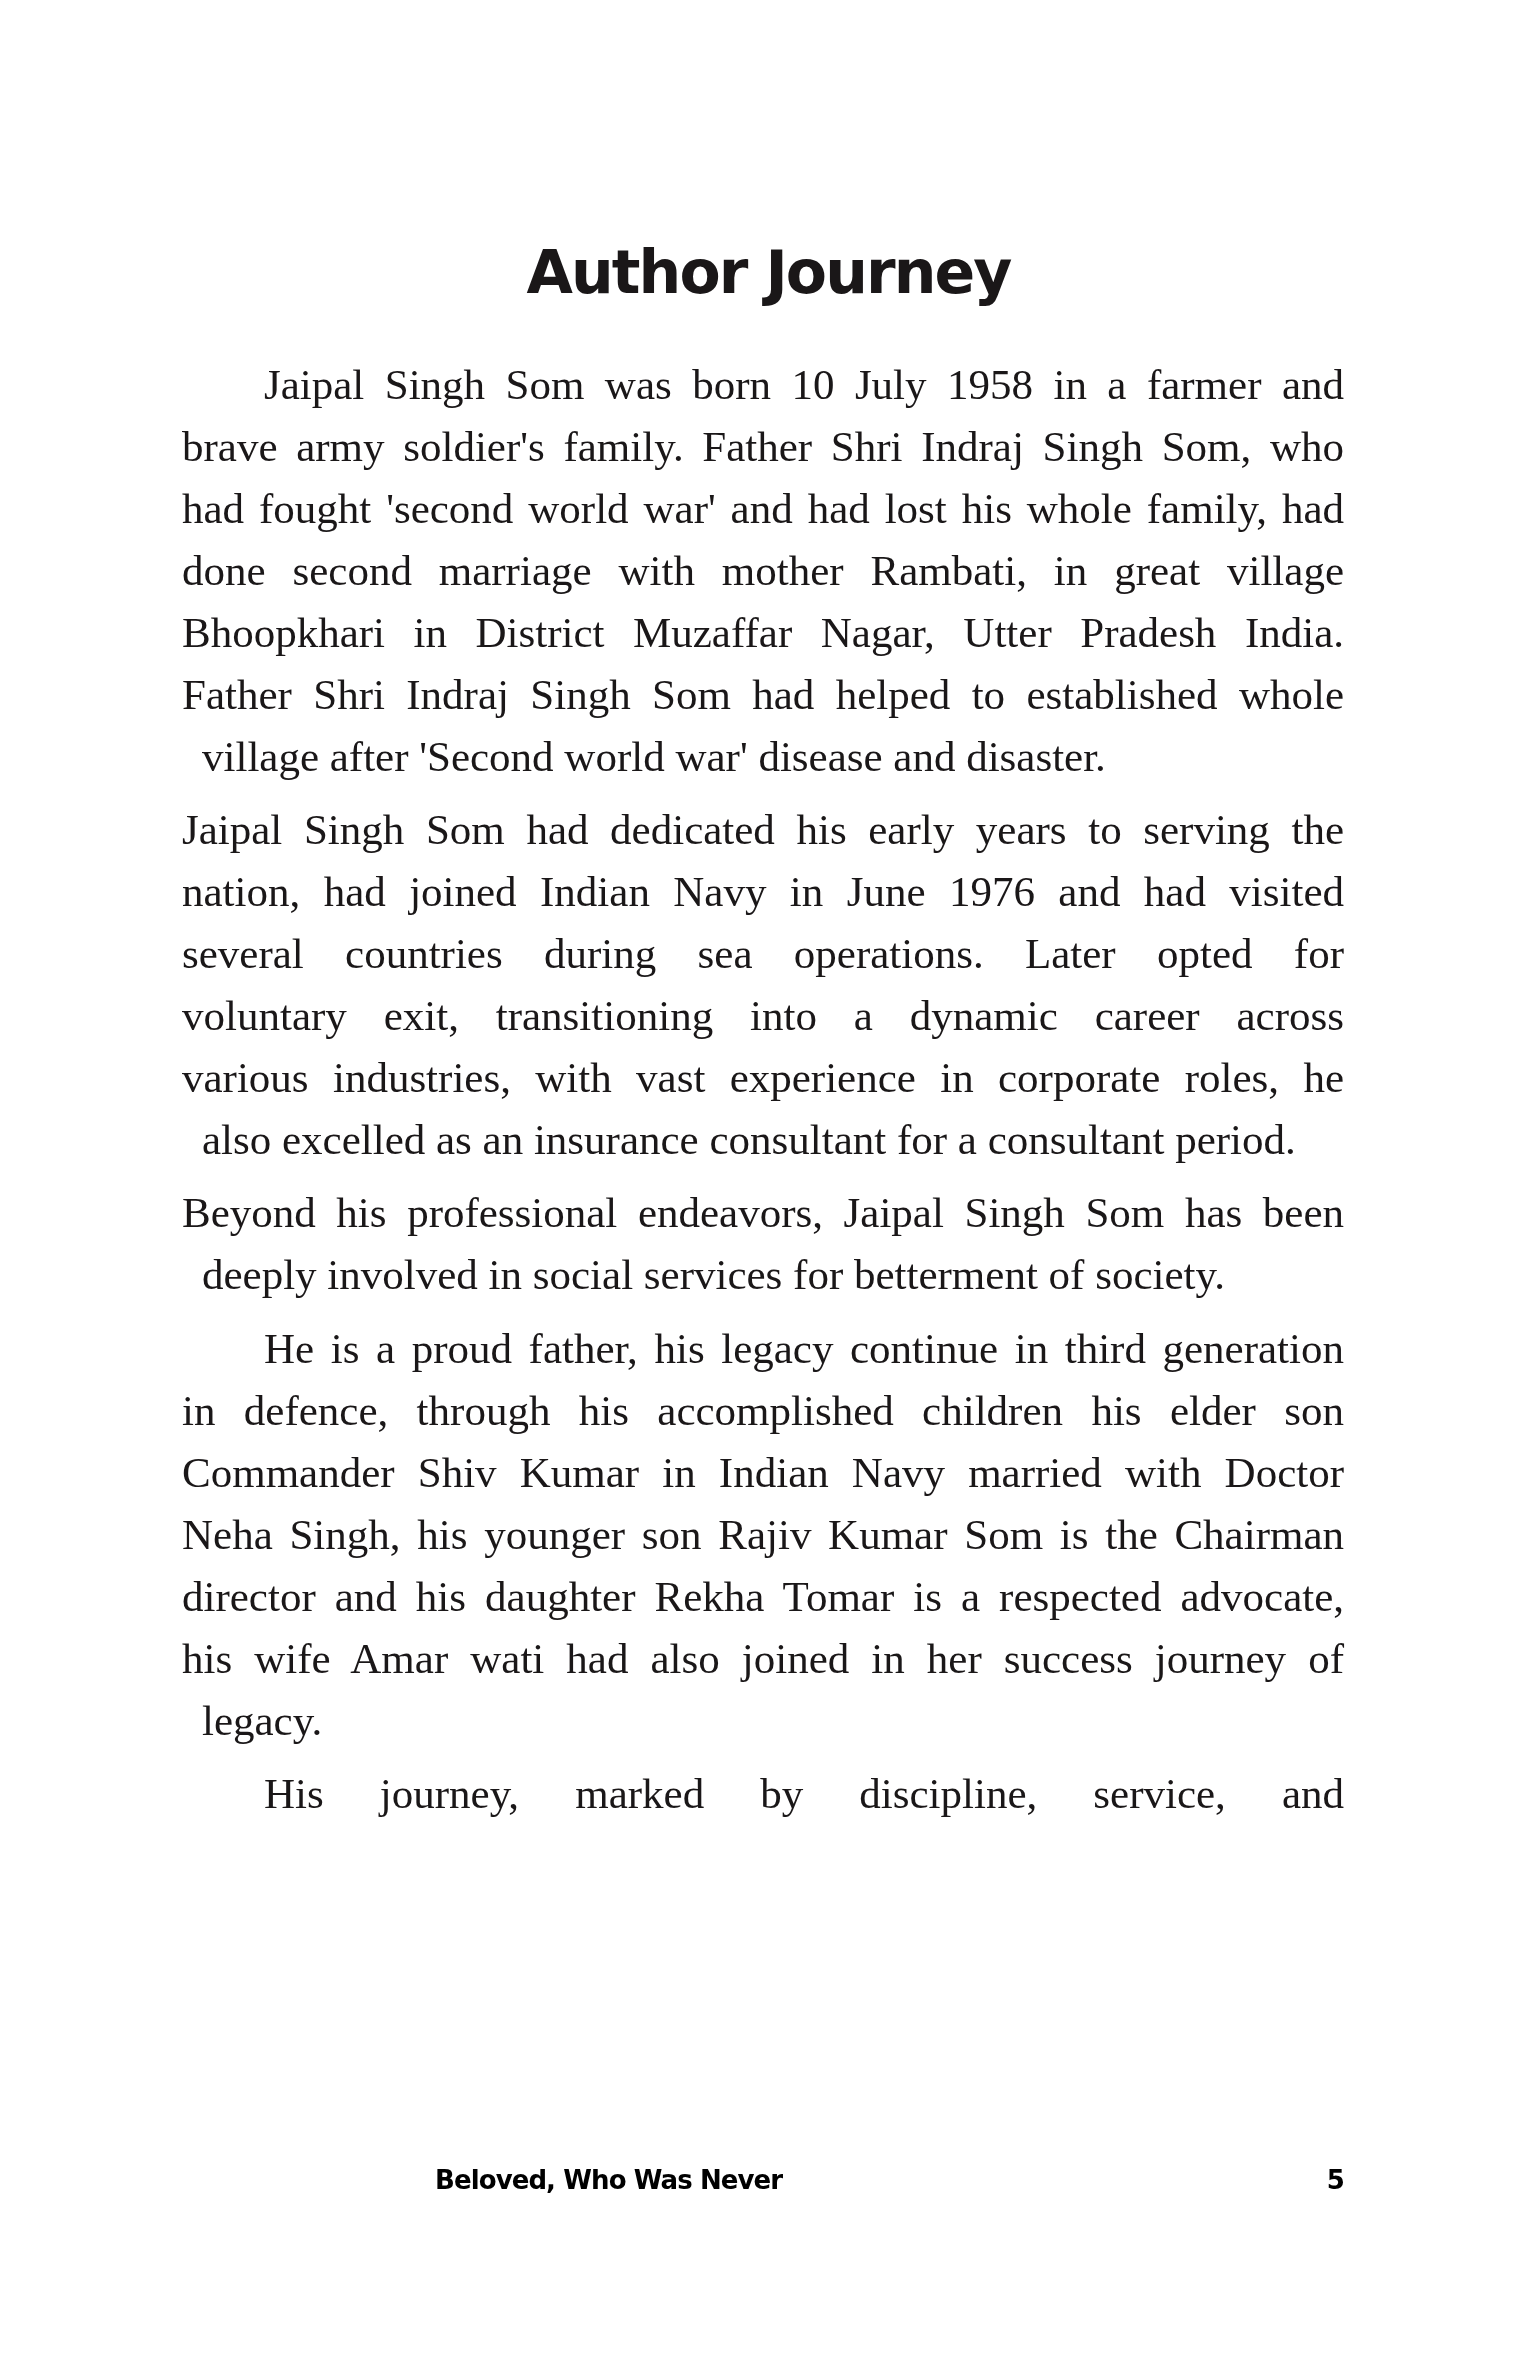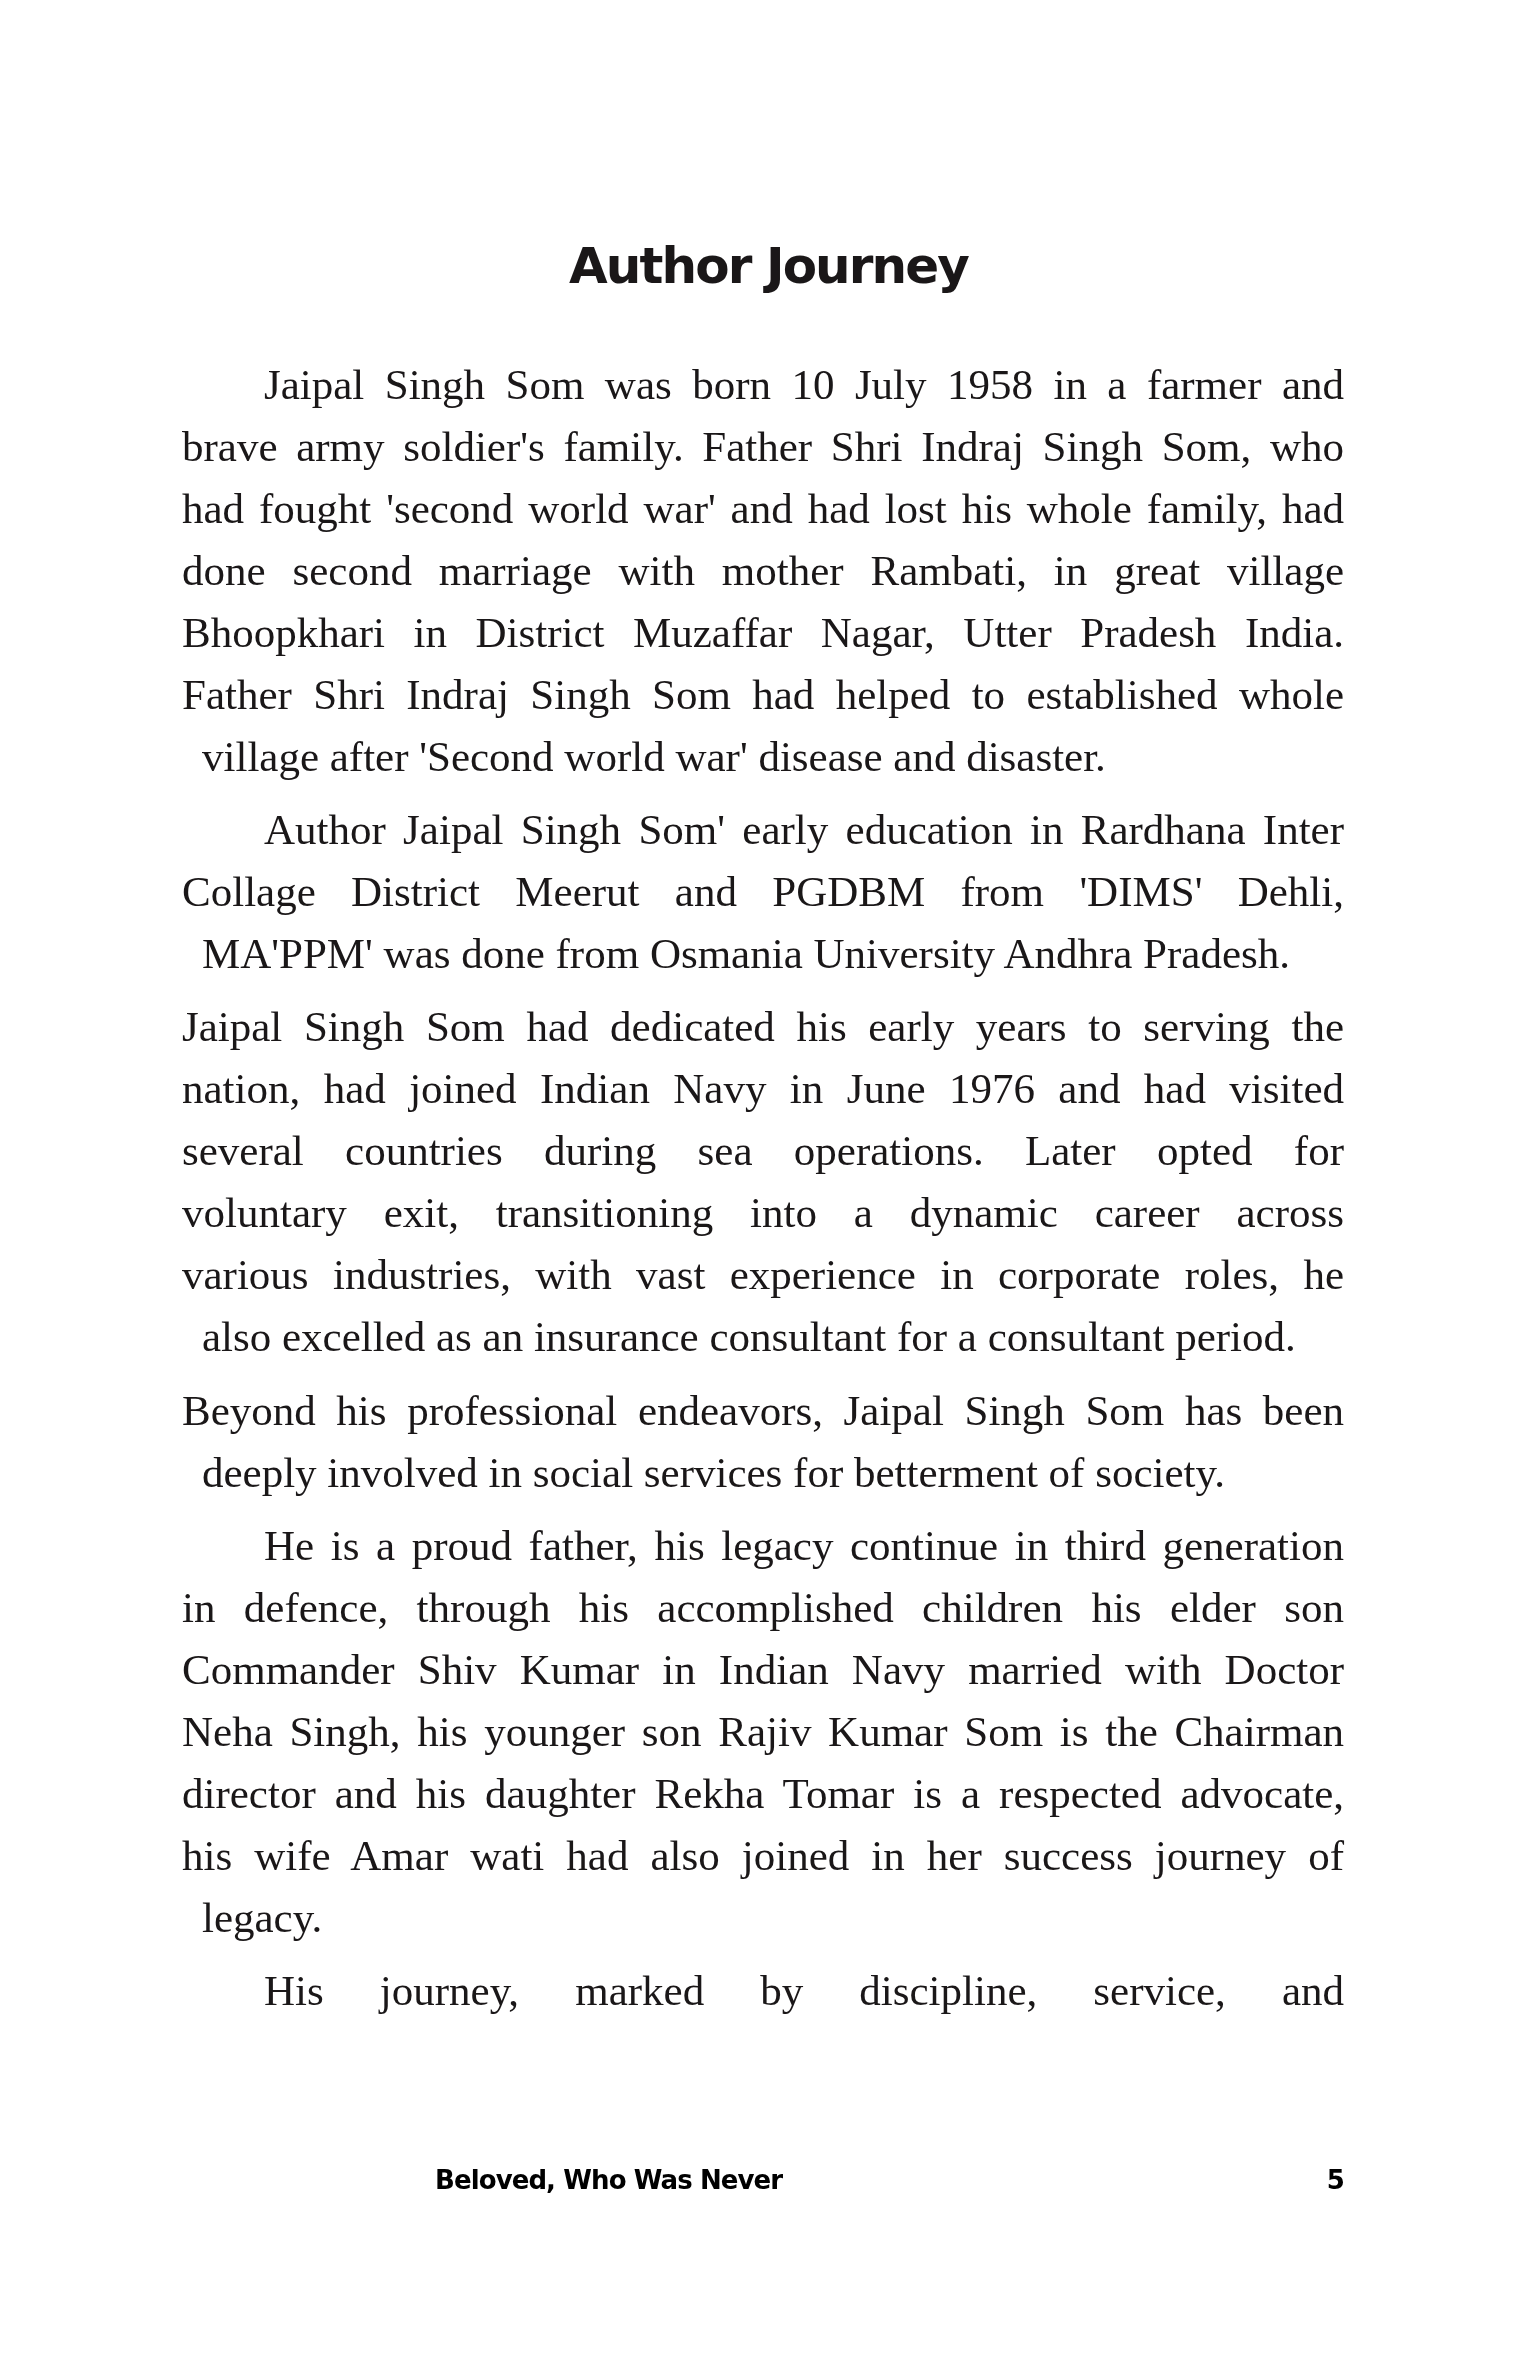--- a/index.html
+++ b/index.html
@@ -1,21 +1,21 @@
 <!DOCTYPE html>
 <html style="font-size:15px"><head>
 <meta charset="utf-8">
 <style>
   html, body { margin: 0; padding: 0; background: #ffffff; }
   body { width: 1537px; height: 2376px; position: relative; overflow: hidden; color: #1a1718; }
   .title {
     position: absolute; left: 0; width: 1537px; top: 186px;
     text-align: center;
     font-family: "DejaVu Sans", sans-serif; font-weight: bold;
-    font-size: 50px; letter-spacing: -1.9px; line-height: 93px;
+    font-size: 60px; letter-spacing: -1.9px; line-height: 93px;
     color: #1a1718;
   }
   .body-text {
     position: absolute; left: 182px; top: 354px; width: 1162px;
     font-family: "Liberation Serif", serif; font-size: 43px;
   }
   .para { margin: 0 0 11.2px 0; }
   .line {
     display: block; height: 62px; line-height: 62px;
     text-align: justify; text-align-last: justify;
@@ -40,25 +40,20 @@
   <div class="para">
     <span class="line indent">Jaipal Singh Som was born 10 July 1958 in a farmer and</span>
     <span class="line">brave army soldier's family. Father Shri Indraj Singh Som, who</span>
     <span class="line">had fought 'second world war' and had lost his whole family, had</span>
     <span class="line">done second marriage with mother Rambati, in great village</span>
     <span class="line">Bhoopkhari in District Muzaffar Nagar, Utter Pradesh India.</span>
     <span class="line">Father Shri Indraj Singh Som had helped to established whole</span>
     <span class="line last">village after 'Second world war' disease and disaster.</span>
   </div>
   <div class="para">
-    <span class="line indent">Author Jaipal Singh Som' early education in Rardhana Inter</span>
-    <span class="line">Collage District Meerut and PGDBM from 'DIMS' Dehli,</span>
-    <span class="line last">MA'PPM' was done from Osmania University Andhra Pradesh.</span>
-  </div>
-  <div class="para">
     <span class="line">Jaipal Singh Som had dedicated his early years to serving the</span>
     <span class="line">nation, had joined Indian Navy in June 1976 and had visited</span>
     <span class="line">several countries during sea operations. Later opted for</span>
     <span class="line">voluntary exit, transitioning into a dynamic career across</span>
     <span class="line">various industries, with vast experience in corporate roles, he</span>
     <span class="line last">also excelled as an insurance consultant for a consultant period.</span>
   </div>
   <div class="para">
     <span class="line">Beyond his professional endeavors, Jaipal Singh Som has been</span>
     <span class="line last">deeply involved in social services for betterment of society.</span>

